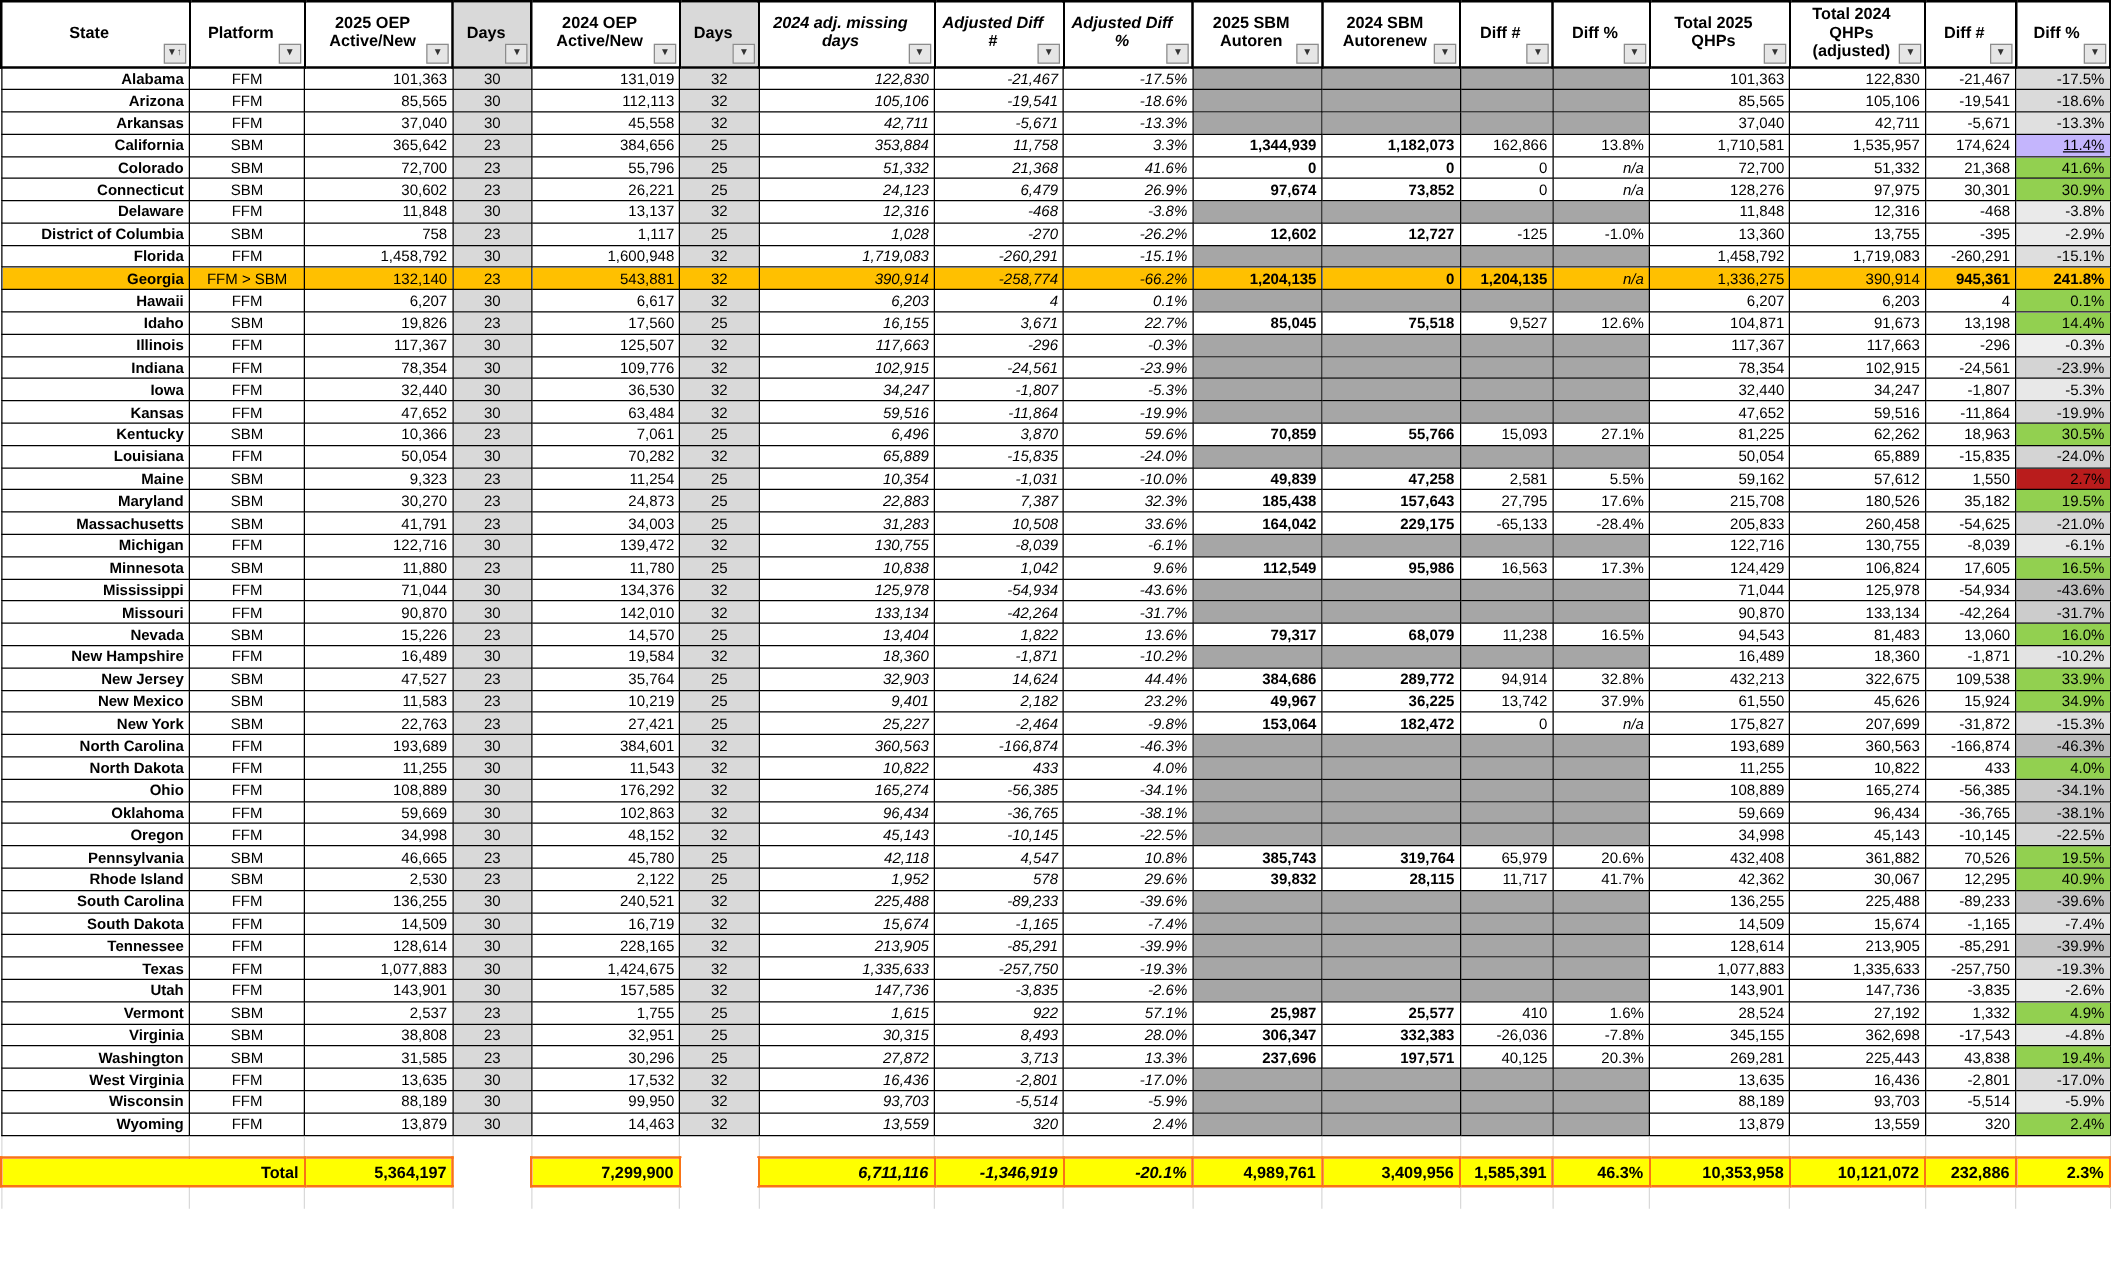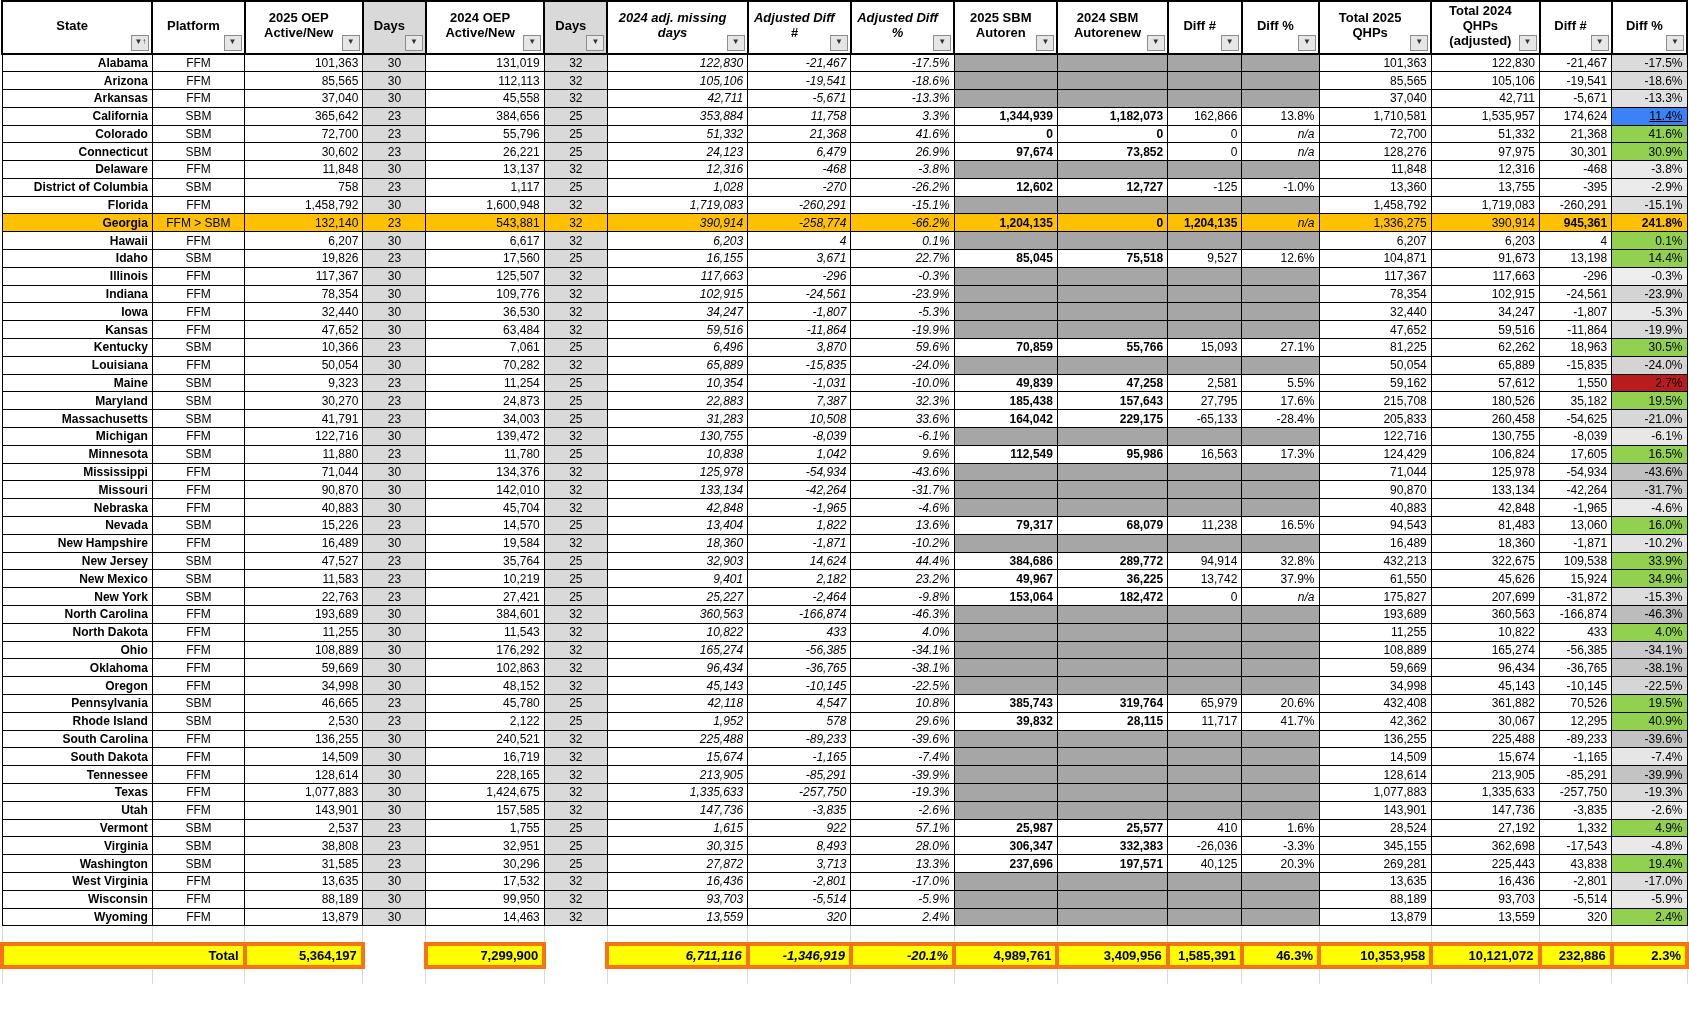--- a/index.html
+++ b/index.html
@@ -21,21 +21,21 @@
   td.c-state{text-align:right;font-weight:bold;}
   td.days{background:#d9d9d9;text-align:center;}
   td.sbm-blank{background:#a6a6a6;}
   tr.hl td{background:#ffc000 !important;}
   tr.hl td.c-tdpct, tr.hl td.c-sdiff, tr.hl td.c-tdiff{font-weight:bold;}
   .filter-btn{position:absolute;right:2px;bottom:2px;width:16px;height:14px;
      background:#e6e6e6;border:1px solid #8c8c8c;font-size:8px;line-height:12px;
      color:#333;text-align:center;font-weight:normal;font-style:normal;cursor:pointer;}
   tr.spacer td{border:none;border-left:1px solid #d9d9d9;border-right:1px solid #d9d9d9;
      background:#fff;height:17px;}
-  tr.total-row td{border:4px solid #f97316;background:#ffff00;font-weight:bold;
+  tr.total-row td{border:2px solid #f97316;background:#ffff00;font-weight:bold;
      font-size:13px;height:23px;position:relative;}
   tr.total-row td.no-fill{border:none;border-left:1px solid #d9d9d9;
      border-right:1px solid #d9d9d9;background:#fff;}
   tr.total-row td.ital{font-style:italic;}
   td.c-total-label{text-align:right;}
 </style>
 </head>
 <body>
 
 <div id="sheet">
@@ -148,21 +148,21 @@
           <td class="c-adj num ital">353,884</td>
           <td class="c-adiff num ital">11,758</td>
           <td class="c-adpct num ital">3.3%</td>
           <td class="c-s25 num bold">1,344,939</td>
           <td class="c-s24 num bold">1,182,073</td>
           <td class="c-sdiff num">162,866</td>
           <td class="c-sdpct num">13.8%</td>
           <td class="c-t25 num">1,710,581</td>
           <td class="c-t24 num">1,535,957</td>
           <td class="c-tdiff num">174,624</td>
-          <td class="c-tdpct num" style="background: #3b82f6; text-decoration: underline;">11.4%</td>
+          <td class="c-tdpct num" style="background: #c4b5fd; text-decoration: underline;">11.4%</td>
         </tr>
         <tr>
           <td class="c-state">Colorado</td>
           <td class="c-platform ctr">SBM</td>
           <td class="c-oep25 num">72,700</td>
           <td class="c-d25 days">23</td>
           <td class="c-oep24 num">55,796</td>
           <td class="c-d24 days">25</td>
           <td class="c-adj num ital">51,332</td>
           <td class="c-adiff num ital">21,368</td>
@@ -550,39 +550,20 @@
           <td class="c-s25 num sbm-blank"></td>
           <td class="c-s24 num sbm-blank"></td>
           <td class="c-sdiff num sbm-blank"></td>
           <td class="c-sdpct num sbm-blank"></td>
           <td class="c-t25 num">90,870</td>
           <td class="c-t24 num">133,134</td>
           <td class="c-tdiff num">-42,264</td>
           <td class="c-tdpct num" style="background: rgb(204, 204, 204);">-31.7%</td>
         </tr>
         <tr>
-          <td class="c-state">Nebraska</td>
-          <td class="c-platform ctr">FFM</td>
-          <td class="c-oep25 num">40,883</td>
-          <td class="c-d25 days">30</td>
-          <td class="c-oep24 num">45,704</td>
-          <td class="c-d24 days">32</td>
-          <td class="c-adj num ital">42,848</td>
-          <td class="c-adiff num ital">-1,965</td>
-          <td class="c-adpct num ital">-4.6%</td>
-          <td class="c-s25 num sbm-blank"></td>
-          <td class="c-s24 num sbm-blank"></td>
-          <td class="c-sdiff num sbm-blank"></td>
-          <td class="c-sdpct num sbm-blank"></td>
-          <td class="c-t25 num">40,883</td>
-          <td class="c-t24 num">42,848</td>
-          <td class="c-tdiff num">-1,965</td>
-          <td class="c-tdpct num" style="background: rgb(233, 233, 233);">-4.6%</td>
-        </tr>
-        <tr>
           <td class="c-state">Nevada</td>
           <td class="c-platform ctr">SBM</td>
           <td class="c-oep25 num">15,226</td>
           <td class="c-d25 days">23</td>
           <td class="c-oep24 num">14,570</td>
           <td class="c-d24 days">25</td>
           <td class="c-adj num ital">13,404</td>
           <td class="c-adiff num ital">1,822</td>
           <td class="c-adpct num ital">13.6%</td>
           <td class="c-s25 num bold">79,317</td>
@@ -923,21 +904,21 @@
           <td class="c-oep25 num">38,808</td>
           <td class="c-d25 days">23</td>
           <td class="c-oep24 num">32,951</td>
           <td class="c-d24 days">25</td>
           <td class="c-adj num ital">30,315</td>
           <td class="c-adiff num ital">8,493</td>
           <td class="c-adpct num ital">28.0%</td>
           <td class="c-s25 num bold">306,347</td>
           <td class="c-s24 num bold">332,383</td>
           <td class="c-sdiff num">-26,036</td>
-          <td class="c-sdpct num">-3.3%</td>
+          <td class="c-sdpct num">-7.8%</td>
           <td class="c-t25 num">345,155</td>
           <td class="c-t24 num">362,698</td>
           <td class="c-tdiff num">-17,543</td>
           <td class="c-tdpct num" style="background: rgb(233, 233, 233);">-4.8%</td>
         </tr>
         <tr>
           <td class="c-state">Washington</td>
           <td class="c-platform ctr">SBM</td>
           <td class="c-oep25 num">31,585</td>
           <td class="c-d25 days">23</td>

